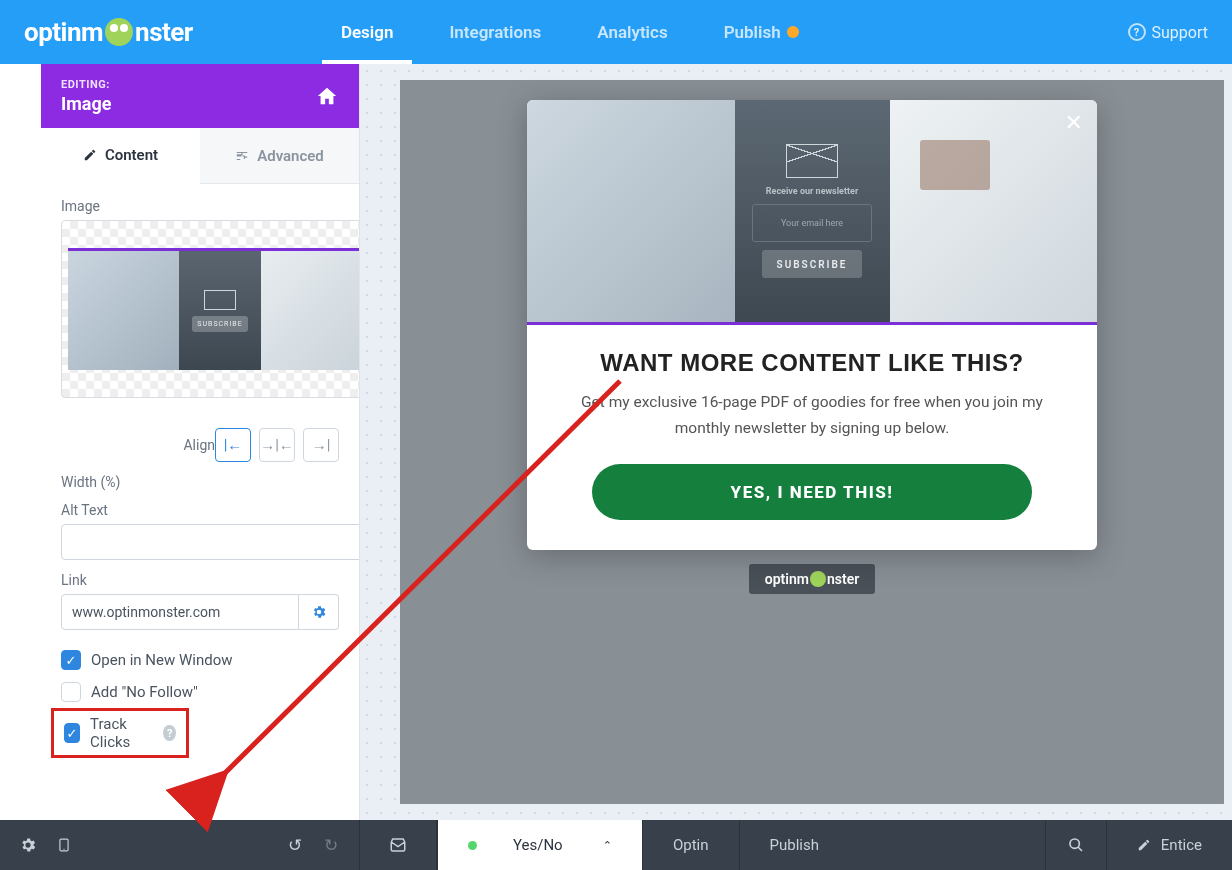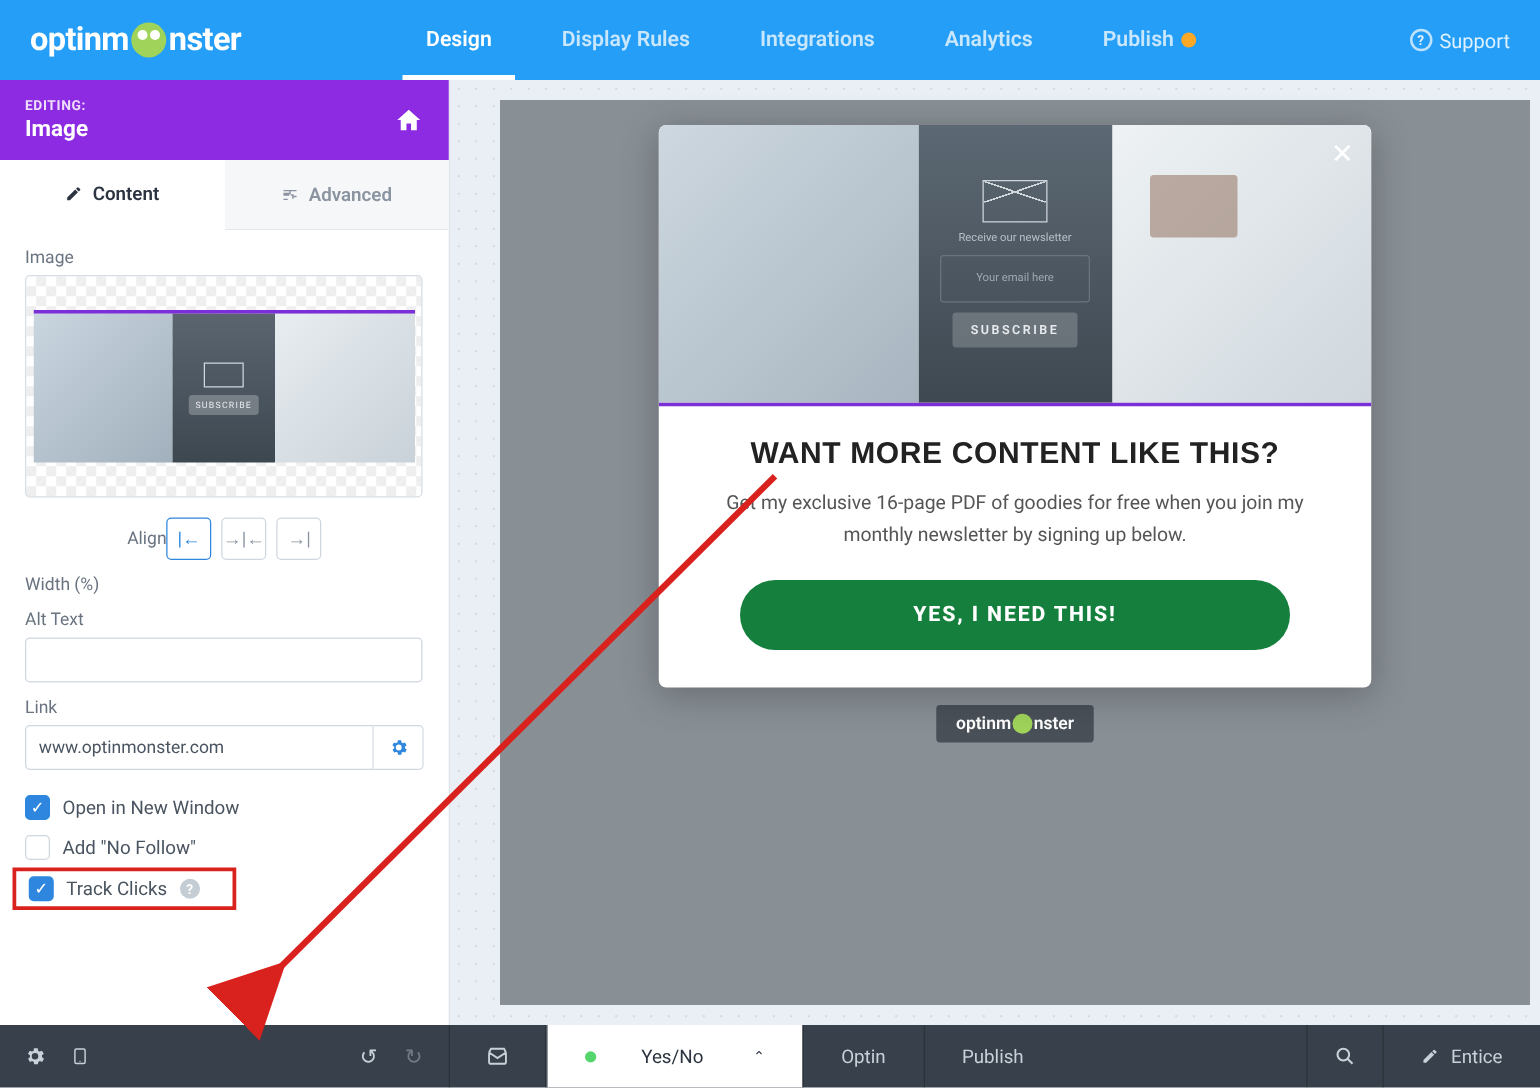--- a/index.html
+++ b/index.html
@@ -16,21 +16,21 @@
 .nav-item.active { color: #fff; }
 .nav-item.active::after { content: ''; position: absolute; bottom: 0; left: 50%; transform: translateX(-50%); width: 90px; height: 4px; background: #fff; }
 .nav-status { width: 12px; height: 12px; background: #ffa726; border-radius: 50%; margin-left: 6px; }
 .nav-support { margin-left: auto; display: flex; align-items: center; gap: 6px; color: rgba(255,255,255,0.85); font-size: 16px; cursor: pointer; }
 .help-circle { width: 18px; height: 18px; border: 2px solid rgba(255,255,255,0.7); border-radius: 50%; display: flex; align-items: center; justify-content: center; font-size: 11px; font-weight: 700; }
 
 
 .main { display: flex; height: calc(870px - 64px - 50px); }
 
 
-.sidebar { width: 360px; background: #fff; display: flex; flex-direction: column; border-right: 1px solid #e0e4e8; }
+.sidebar { width: 360px; background: #fff; display: flex; flex-direction: column; border-right: 1px solid #e0e4e8; padding-left: 41px; }
 .editing-header { background: #8d2be2; color: #fff; padding: 14px 20px; display: flex; align-items: center; justify-content: space-between; }
 .editing-label { font-size: 11px; font-weight: 700; letter-spacing: 0.5px; opacity: 0.85; }
 .editing-title { font-size: 18px; font-weight: 700; margin-top: 2px; }
 .home-icon { width: 24px; height: 22px; fill: #fff; }
 
 .tabs { display: flex; border-bottom: 1px solid #e5e8eb; }
 .tab { flex: 1; padding: 18px 0; text-align: center; font-size: 15px; font-weight: 600; color: #8a94a0; cursor: pointer; display: flex; align-items: center; justify-content: center; gap: 8px; background: #f5f7f9; }
 .tab.active { background: #fff; color: #2b3440; border-bottom: 2px solid #fff; margin-bottom: -1px; }
 
 .panel { padding: 14px 20px; overflow-y: auto; flex: 1; position: relative; }
@@ -45,21 +45,21 @@
   background-size: 16px 16px;
   background-position: 0 0, 0 8px, 8px -8px, -8px 0;
   display: flex; align-items: center; justify-content: center; cursor: pointer; }
 .img-inner { width: 305px; height: 122px; display: flex; border-top: 3px solid #7b2fd6; }
 .img-left { flex: 1; background: linear-gradient(135deg, #c9d6e0, #a2b0bd); }
 .img-phone { width: 82px; background: linear-gradient(#5a6570, #3d4750); display: flex; flex-direction: column; align-items: center; justify-content: center; gap: 6px; }
 .img-env { width: 32px; height: 20px; border: 1.5px solid #cfd6dc; }
 .img-sub { width: 56px; height: 16px; background: rgba(255,255,255,0.25); border-radius: 3px; font-size: 7px; color: #e8ecef; display: flex; align-items: center; justify-content: center; letter-spacing: 1px; }
 .img-right { flex: 1; background: linear-gradient(135deg, #e8edf0, #c9d2d9); }
 
-.align-row { display: flex; align-items: center; justify-content: center; margin-top: 16px; }
+.align-row { display: flex; align-items: center; justify-content: flex-end; margin-top: 30px; }
 .align-buttons { display: flex; gap: 8px; }
 .align-btn { width: 36px; height: 34px; border: 1px solid #cfd6de; border-radius: 4px; background: #fff; cursor: pointer; display: flex; align-items: center; justify-content: center; color: #8a94a0; font-size: 15px; }
 .align-btn.active { border-color: #2e86de; color: #2e86de; }
 
 .width-row { display: flex; align-items: center; gap: 14px; margin-top: 8px; }
 .slider-track { flex: 1; height: 4px; background: #2e86de; border-radius: 2px; position: relative; }
 .slider-thumb { position: absolute; right: -8px; top: -7px; width: 18px; height: 18px; background: #2e86de; border-radius: 50%; cursor: pointer; }
 .width-input { width: 58px; height: 34px; border: 1px solid #cfd6de; border-radius: 4px; text-align: center; font-size: 14px; color: #4a5460; }
 
 .text-input { width: 318px; height: 36px; border: 1px solid #cfd6de; border-radius: 4px; padding: 0 10px; font-size: 14px; color: #4a5460; }
@@ -81,21 +81,21 @@
 .canvas { flex: 1; background: #e9eff5; background-image: radial-gradient(#cfd8e1 1px, transparent 1px); background-size: 14px 14px; position: relative; overflow: hidden; }
 .stage { position: absolute; left: 40px; top: 16px; right: 8px; bottom: 16px; background: #888f95; display: flex; flex-direction: column; align-items: center; padding-top: 20px; }
 
 .popup { width: 570px; background: #fff; border-radius: 6px; overflow: hidden; box-shadow: 0 6px 30px rgba(0,0,0,0.25); position: relative; }
 .popup-close { position: absolute; top: 10px; right: 14px; color: #fff; font-size: 22px; cursor: pointer; z-index: 5; font-weight: 300; }
 .popup-img { height: 225px; display: flex; border-bottom: 3px solid #7b2fd6; }
 .pi-left { flex: 1; background: linear-gradient(135deg, #cdd8e0, #a8b5c0); }
 .pi-phone { width: 155px; background: linear-gradient(#5c6873, #3e4851); display: flex; flex-direction: column; align-items: center; justify-content: center; gap: 8px; }
 .pi-env { width: 52px; height: 34px; border: 1.5px solid #cfd6dc; position: relative; }
 .pi-env::after { content:''; position:absolute; top:0; left:0; right:0; height:17px; background: linear-gradient(to bottom right, transparent 48%, #cfd6dc 48%, #cfd6dc 52%, transparent 52%), linear-gradient(to bottom left, transparent 48%, #cfd6dc 48%, #cfd6dc 52%, transparent 52%); }
-.pi-text { font-size: 9px; color: #b8c0c7; }
+.pi-text { font-size: 9px; color: #b8c0c7; font-weight: bold; }
 .pi-email { width: 120px; height: 38px; border: 1px solid #6a747e; border-radius: 3px; font-size: 9px; color: #a0a8b0; display:flex; align-items:center; justify-content:center; }
 .pi-sub { width: 100px; height: 28px; background: rgba(255,255,255,0.2); border-radius: 3px; font-size: 10px; color: #e8ecef; display:flex; align-items:center; justify-content:center; letter-spacing: 2px; font-weight: 600; }
 .pi-right { flex: 1; background: linear-gradient(135deg, #eef2f4, #cfd7dd); position: relative; }
 .pi-right::before { content:''; position:absolute; top:40px; left:30px; width:70px; height:50px; background:#9a7c6a; border-radius:3px; opacity:0.6; }
 .popup-body { padding: 24px 30px 30px; text-align: center; }
 .popup-title { font-size: 24px; font-weight: 800; color: #222; letter-spacing: 0.5px; margin-bottom: 12px; font-family: Arial, sans-serif; }
 .popup-desc { font-size: 15.5px; color: #555; line-height: 1.7; margin-bottom: 22px; }
 .popup-cta { width: 440px; height: 56px; background: #15803d; border: none; border-radius: 28px; color: #fff; font-size: 17px; font-weight: 800; letter-spacing: 1.5px; cursor: pointer; }
 
 .branding { margin-top: 14px; background: #4a5058; color: #fff; padding: 7px 16px; border-radius: 3px; font-size: 14px; font-weight: 600; display: flex; align-items: center; }
@@ -121,23 +121,20 @@
   <div class="logo">
     <span>optinm</span>
       <span class="logo-icon"></span>
       <span>nster</span>
   </div>
   <div class="nav-items">
     <div class="nav-item active">
         <span>Design</span>
       </div>
     <div class="nav-item">
-        <span>Display Rules</span>
-      </div>
-    <div class="nav-item">
         <span>Integrations</span>
       </div>
     <div class="nav-item">
         <span>Analytics</span>
       </div>
     <div class="nav-item">
         <span>Publish</span>
         <span class="nav-status"></span>
       </div>
   </div>

